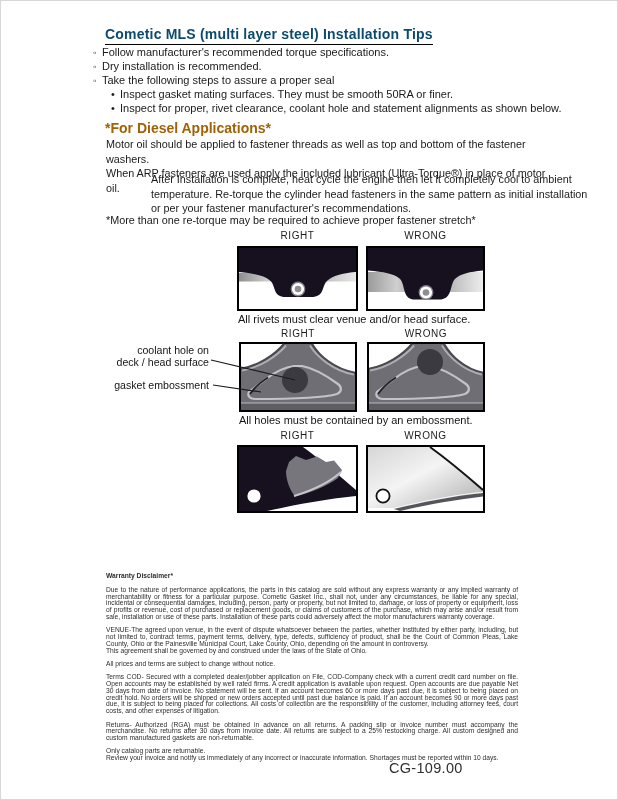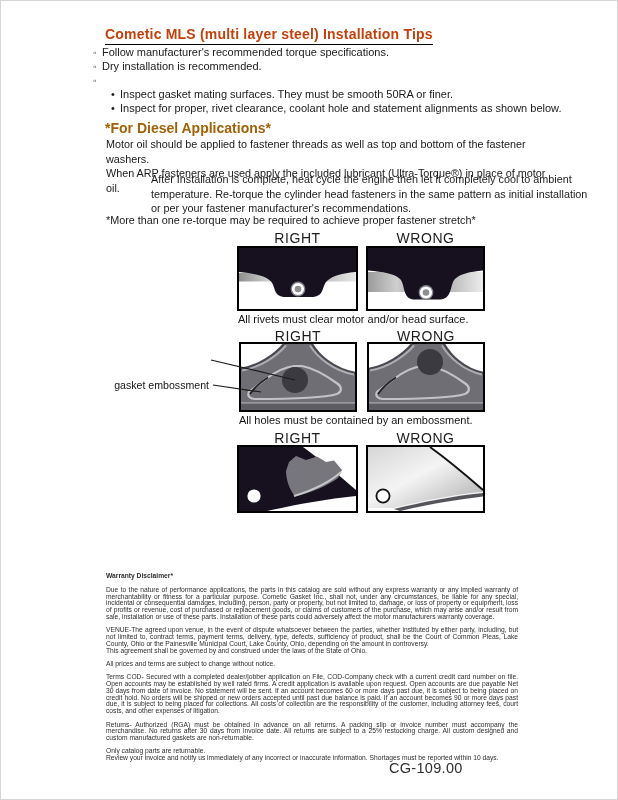--- a/index.html
+++ b/index.html
@@ -7,33 +7,33 @@
   .page {
     position:relative; width:618px; height:800px; background:#fff;
     color:#161616; font-family:"Liberation Sans","DejaVu Sans",sans-serif;
     overflow:hidden; border:1px solid #d6d6d6;
   }
   .abs { position:absolute; }
   .ml { white-space:pre-line; }
 
   .title {
     left:104px; top:25px; font-size:14px; font-weight:bold; letter-spacing:0.2px;
-    border-bottom:1.7px solid #000; padding-bottom:2px; color:#c2410c;
+    border-bottom:1.7px solid #000; padding-bottom:2px; color:#0c4a6e;
   }
   .tips { left:92px; top:45px; font-size:11px; line-height:13.9px; color:#1a1a1a; }
   .b-row { display:flex; align-items:flex-start; }
   .b-row .glyph { width:9px; text-align:left; font-size:10px; flex:0 0 auto; }
   .b-row.sub { margin-left:18px; }
   .b-row.sub .glyph { font-size:11px; width:9px; }
 
   .diesel-h { left:104px; top:119px; font-size:14px; font-weight:bold; color:#a16207; }
   .para { left:105px; width:445px; font-size:10.8px; line-height:14.6px; color:#1a1a1a; }
   #p1 { top:136px; } #p2 { top:171px;margin-left:45px; } #p3 { top:212px; }
 
-  .dlabel { text-align:center; font-size:14px; letter-spacing:0.6px; color:#1c1c1c; }
+  .dlabel { text-align:center; font-size:10px; letter-spacing:0.6px; color:#1c1c1c; }
   .caption { font-size:11px; color:#151515; }
   .anno { text-align:right; font-size:10.6px; line-height:12.3px; color:#151515; }
   svg.fig { display:block; }
 
   .legal { left:105px; top:572px; width:412px; font-size:6.7px; line-height:6.8px; color:#2d2d2d; text-align:justify; }
   .legal .lh { font-weight:bold; margin-bottom:7px; text-align:left; font-size:6.7px; }
   .legal p { margin-bottom:6.5px; }
 
   .footer-code { left:388px; top:759px; font-size:14.5px; letter-spacing:0.3px; color:#332e2e; }
 </style>
@@ -48,20 +48,21 @@
     <div class="b-row">
       <span class="glyph">◦</span>
       <span>Follow manufacturer's recommended torque specifications.</span>
     </div>
     <div class="b-row">
       <span class="glyph">◦</span>
       <span>Dry installation is recommended.</span>
     </div>
     <div class="b-row">
       <span class="glyph">◦</span>
+      <span>Take the following steps to assure a proper seal</span>
     </div>
     <div class="b-row sub">
       <span class="glyph">•</span>
       <span>Inspect gasket mating surfaces.  They must be smooth 50RA or finer.</span>
     </div>
     <div class="b-row sub">
       <span class="glyph">•</span>
       <span>Inspect for proper, rivet clearance, coolant hole and statement alignments as shown below.</span>
     </div>
   </div>
@@ -110,25 +111,27 @@
     <rect x="1" y="1" width="117" height="63" fill="#ffffff" stroke="#000" stroke-width="2"></rect>
     <rect x="2" y="26" width="115" height="20" fill="url(#dg2)"></rect>
     <path d="M2,2 H117 V24.5 C103,26 95.5,27.5 89.5,32.5 C83.5,37.5 87,52 75,53.5 L47,53.5 C36,52 39.5,37.5 33.5,32.5 C27.5,27.5 18,26 2,24.5 Z" fill="#17111f"></path>
     <g>
       <circle cx="60" cy="46.5" r="7.4" fill="#83828a"></circle>
       <circle cx="60" cy="46.5" r="6.1" fill="#ffffff"></circle>
       <circle cx="60" cy="46.5" r="3.3" fill="#8e8d94"></circle>
     </g>
   </svg>
 
-  <div class="abs caption" style="left:237px; top:312px;">All rivets must clear motor and/or head surface.</div>
+  <div class="abs caption" style="left:237px; top:312px;">All rivets must clear venue and/or head surface.</div>
 
   <div class="abs dlabel" style="left:238px; top:327px; width:118px;">RIGHT</div>
   <div class="abs dlabel" style="left:366px; top:327px; width:118px;">WRONG</div>
 
+  <div class="abs anno ml" style="left:104px; top:343px; width:104px;">coolant hole on
+deck / head surface</div>
   <div class="abs anno" style="left:104px; top:378px; width:104px;">gasket embossment</div>
 
   <svg class="abs fig" style="left:238px; top:341px;" width="118" height="70" viewBox="0 0 118 70">
     <rect x="1" y="1" width="116" height="68" fill="#6f6e74" stroke="#000" stroke-width="2"></rect>
     <path d="M2,2 H45 C36,13 19,24 2,27 Z" fill="#ffffff"></path>
     <path d="M73,2 H116 V31 C95,27 80,14 73,2 Z" fill="#ffffff"></path>
     <path d="M45,2 C36,13 19,24 2,27" fill="none" stroke="#4a494f" stroke-width="2.4"></path>
     <path d="M73,2 C80,14 95,27 116,31" fill="none" stroke="#4a494f" stroke-width="2.4"></path>
     <path d="M47,3.5 C38,14 21,25.5 3,28.5" fill="none" stroke="#aeadb3" stroke-width="2"></path>
     <path d="M71,3.5 C78,15 94,28.5 115,32.5" fill="none" stroke="#aeadb3" stroke-width="2"></path>

